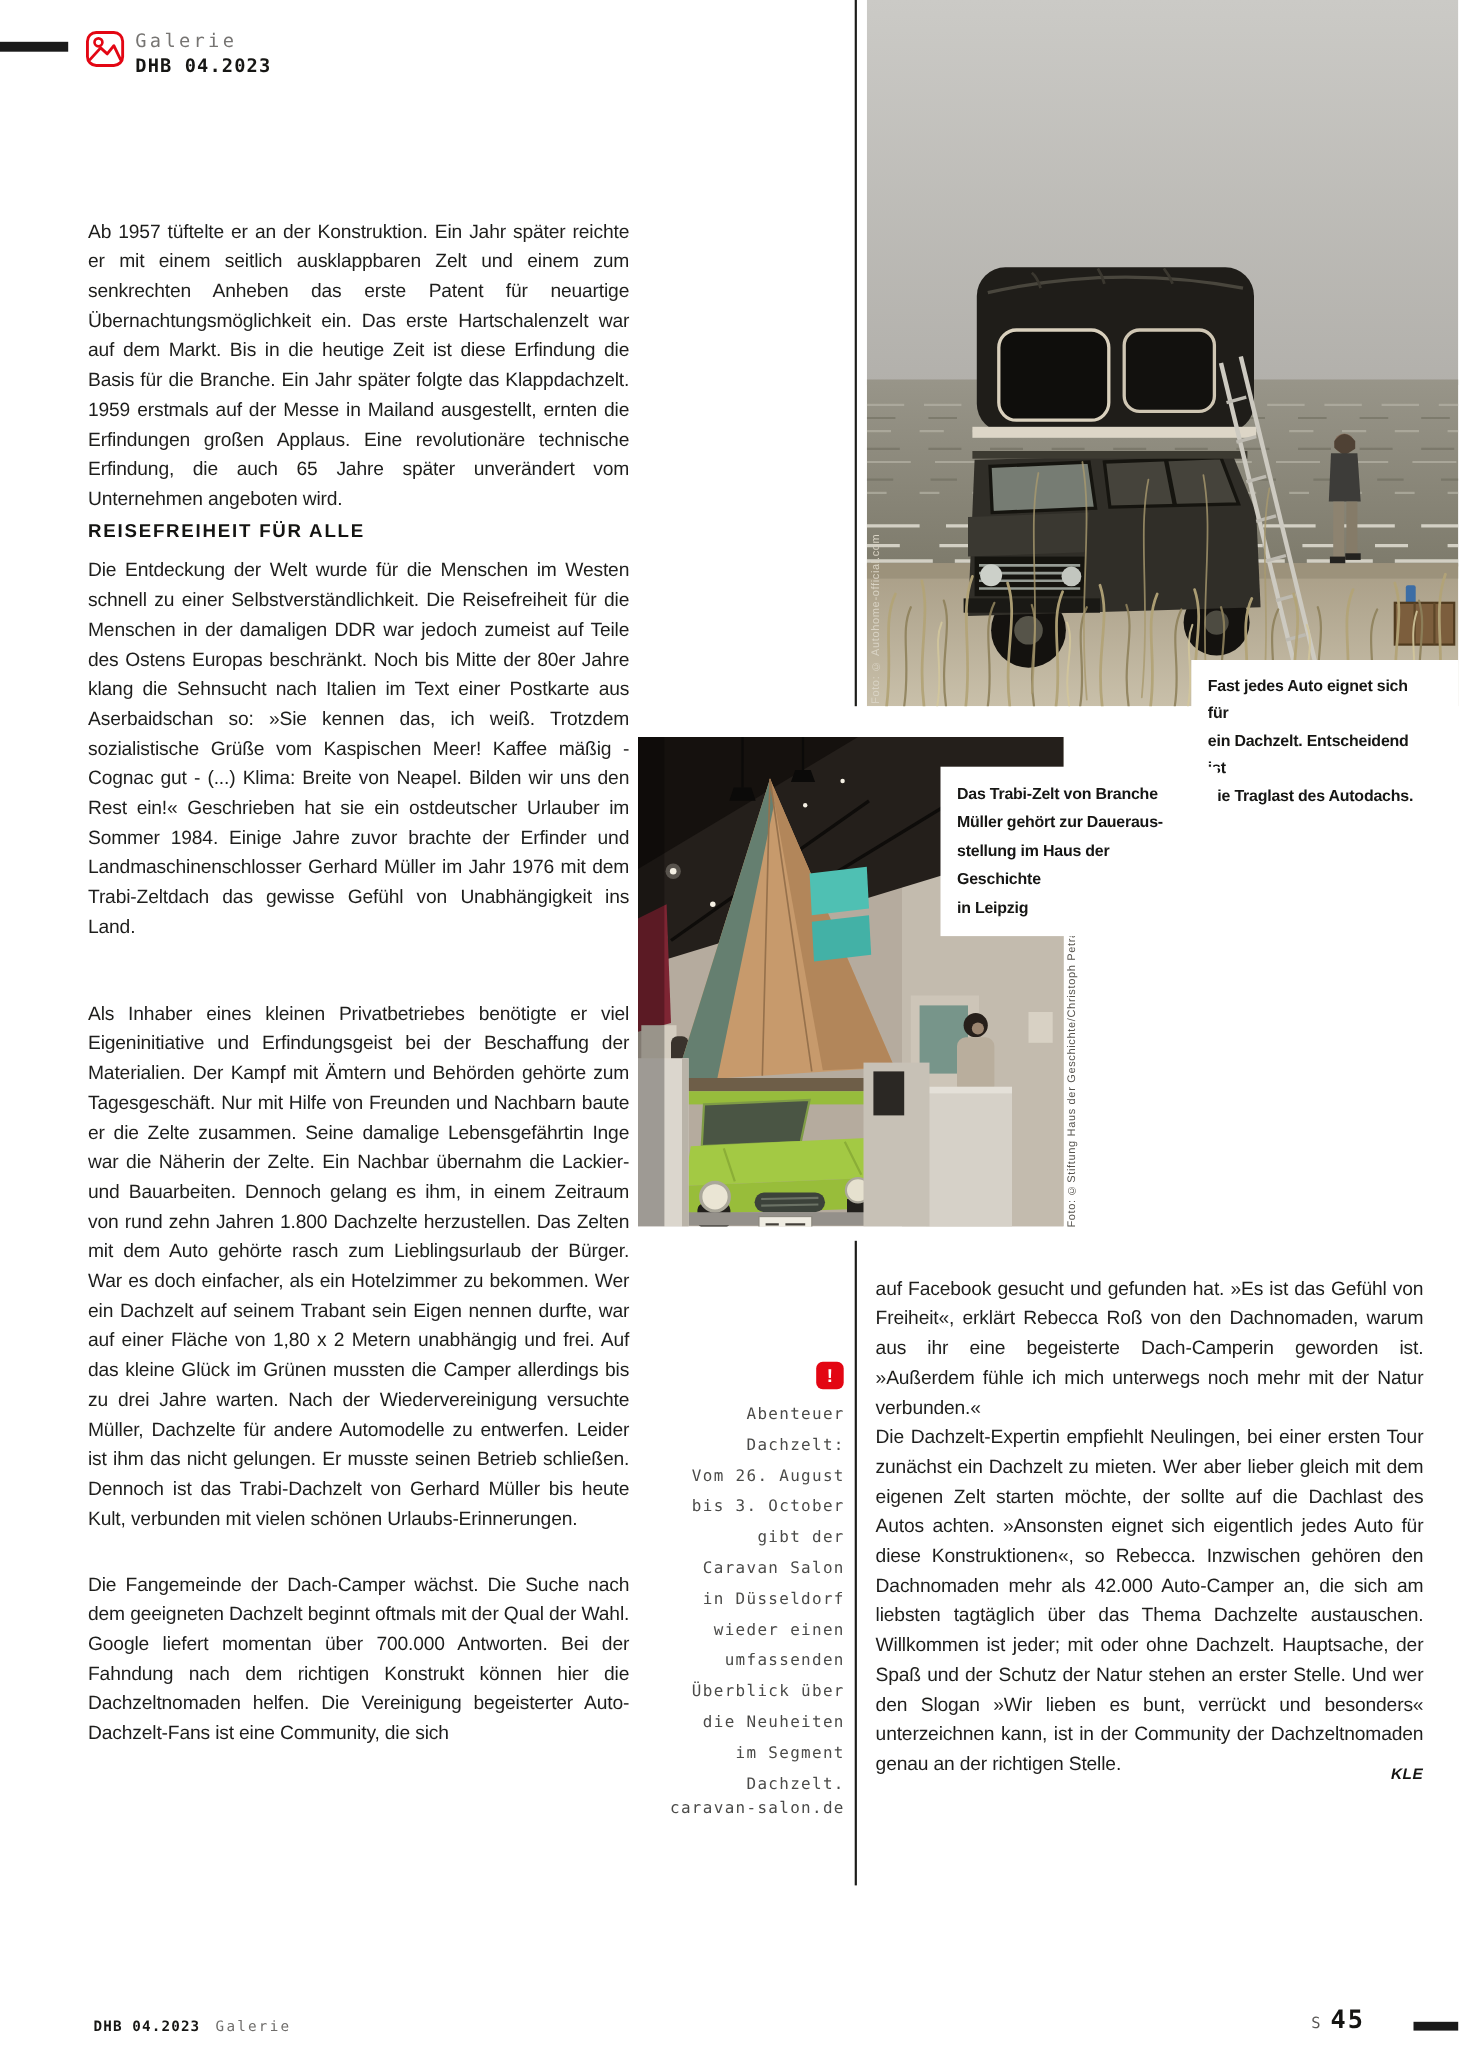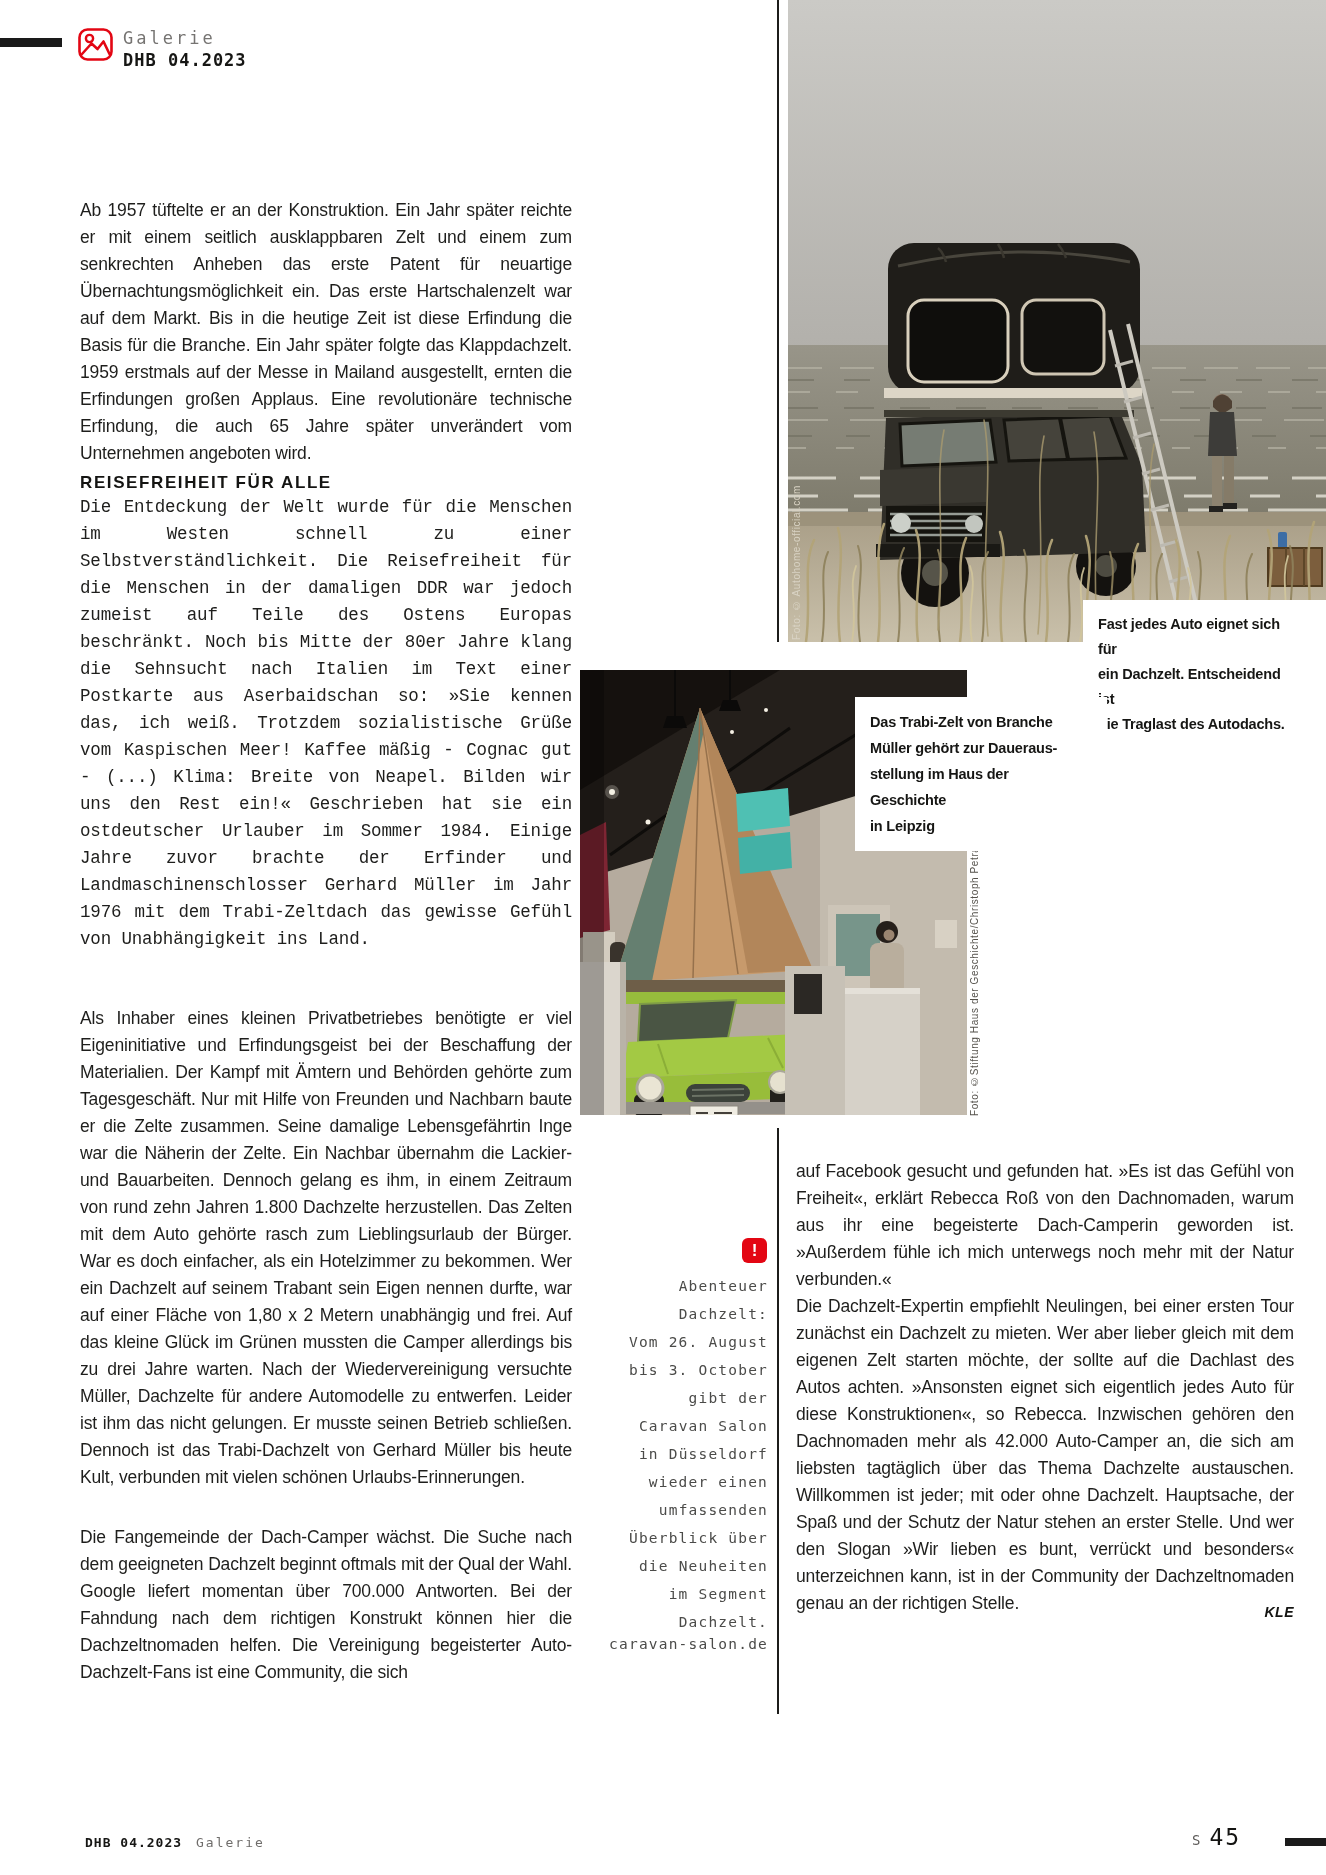--- a/index.html
+++ b/index.html
@@ -28,21 +28,21 @@
   .col-right { left:796px; top:1158px; width:498px; }
   .body-par {
     font-size:17.5px; line-height:27px; letter-spacing:-0.15px;
     text-align:justify; color:#1e1e1c; white-space:normal;
   }
   .gap-head { margin-top:6px; }
   .head-par {
     font-size:17px; font-weight:bold; letter-spacing:1.6px;
     line-height:20px; color:#141412;
   }
-  .gap-body { margin-top:1px;font-family:Liberation Mono, monospace; }
+  .gap-body { margin-top:12px; }
   .gap-big  { margin-top:52px; }
   .gap-med  { margin-top:33px; }
   .gap-sm   { }
   .kle {
     float:right; font-size:14px; font-weight:bold; font-style:italic;
     letter-spacing:0.5px; margin-top:9px; color:#141412;
   }
   .article-link {
     margin-top:6px; font-size:17.5px; font-weight:bold; letter-spacing:-0.2px;
     color:#141412; cursor:pointer;
@@ -97,21 +97,21 @@
   .footer-section {
     left:196px; top:1835px; font-family:"DejaVu Sans Mono", monospace;
     font-size:13px; letter-spacing:2px; color:#6f6d6b;
   }
   .page-number { left:1192px; top:1824px; display:flex; align-items:baseline; }
   .page-prefix {
     font-family:"DejaVu Sans Mono", monospace; font-size:14px; color:#5b5957;
     margin-right:8px; letter-spacing:1px;
   }
   .page-num {
-    font-family:"DejaVu Sans Mono", monospace; font-size:23px; font-weight:normal;
+    font-family:"DejaVu Sans Mono", monospace; font-size:23px; font-weight:bold;
     letter-spacing:2px; color:#141412;
   }
   .footer-bar { left:1285px; top:1838px; width:41px; height:8px; background:#1a1a1a; }
 </style>
 </head>
 <body>
 
 <div id="page">
 
   <div class="abs top-bar"></div>

